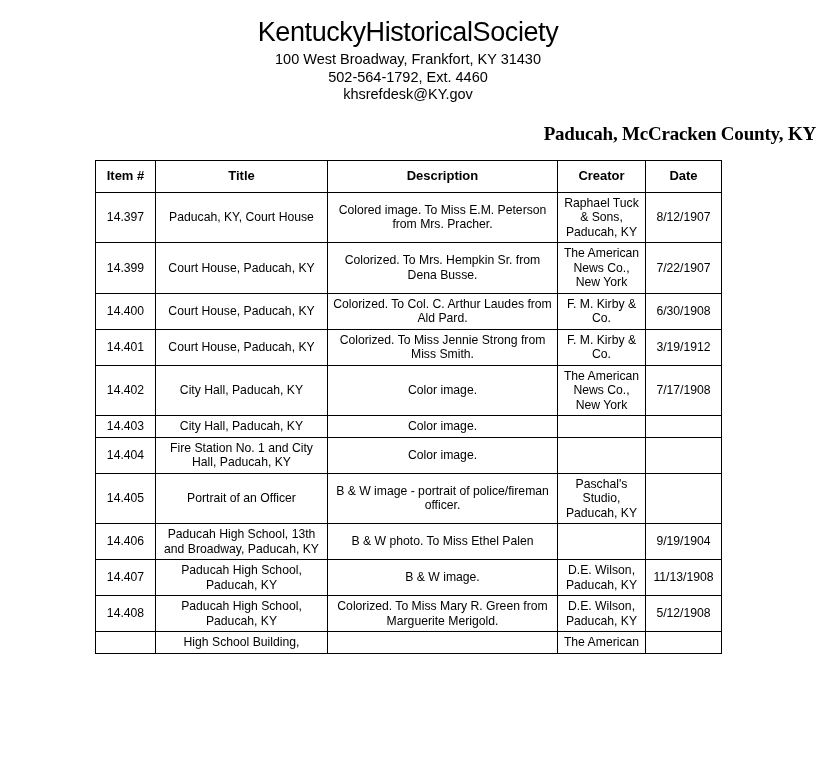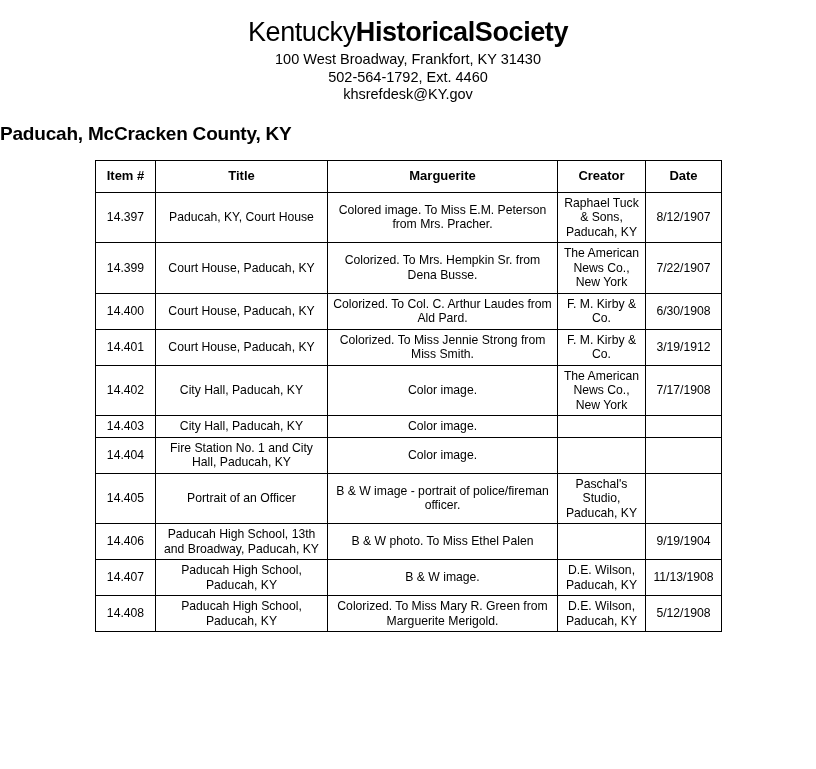--- a/index.html
+++ b/index.html
@@ -33,40 +33,41 @@
   .org-name {
     font-size: 27px;
     line-height: 30px;
     letter-spacing: -0.4px;
     white-space: nowrap;
   }
   .org-name .org-light {
     font-weight: 400;
   }
   .org-name .org-bold {
-    font-weight: 700;
+    font-weight: 400;
   }
 
   .contact {
     margin-top: 4px;
   }
   .contact-line {
     font-size: 14.5px;
     line-height: 17.5px;
     font-weight: 400;
   }
 
   
   .page-title {
-    text-align: left;
+    text-align: right;
     font-size: 19px;
     font-weight: 700;
     line-height: 22px;
     margin-top: 19px;
     letter-spacing: -0.2px;
+    font-family: Liberation Serif, serif;
   }
 
   
   .table-wrap {
     margin-top: 15px;
     padding-left: 95px;
     padding-right: 95px;
     border-radius: 20px;
   }
   table.listing {
@@ -131,21 +132,21 @@
         <col class="c-item">
         <col class="c-title">
         <col class="c-desc">
         <col class="c-crea">
         <col class="c-date">
       </colgroup>
       <thead>
         <tr id="header-row">
             <th>Item #</th>
             <th>Title</th>
-            <th>Marguerite</th>
+            <th>Description</th>
             <th>Creator</th>
             <th>Date</th>
           </tr>
       </thead>
       <tbody id="table-body">
           <tr>
             <td><span class="cell-text">14.397</span></td>
             <td><span class="cell-text">Paducah, KY, Court House</span></td>
             <td><span class="cell-text">Colored image. To Miss E.M. Peterson from Mrs. Pracher.</span></td>
             <td><span class="cell-text">Raphael Tuck &amp; Sons, Paducah, KY</span></td>
@@ -214,17 +215,24 @@
             <td><span class="cell-text">D.E. Wilson, Paducah, KY</span></td>
             <td><span class="cell-text">11/13/1908</span></td>
           </tr>
           <tr>
             <td><span class="cell-text">14.408</span></td>
             <td><span class="cell-text">Paducah High School, Paducah, KY</span></td>
             <td><span class="cell-text">Colorized. To Miss Mary R. Green from Marguerite Merigold.</span></td>
             <td><span class="cell-text">D.E. Wilson, Paducah, KY</span></td>
             <td><span class="cell-text">5/12/1908</span></td>
           </tr>
+          <tr>
+            <td><span class="cell-text"></span></td>
+            <td><span class="cell-text">High School Building,</span></td>
+            <td><span class="cell-text"></span></td>
+            <td><span class="cell-text">The American</span></td>
+            <td><span class="cell-text"></span></td>
+          </tr>
         </tbody>
     </table>
   </div>
 
 </div>
 
 </body></html>

